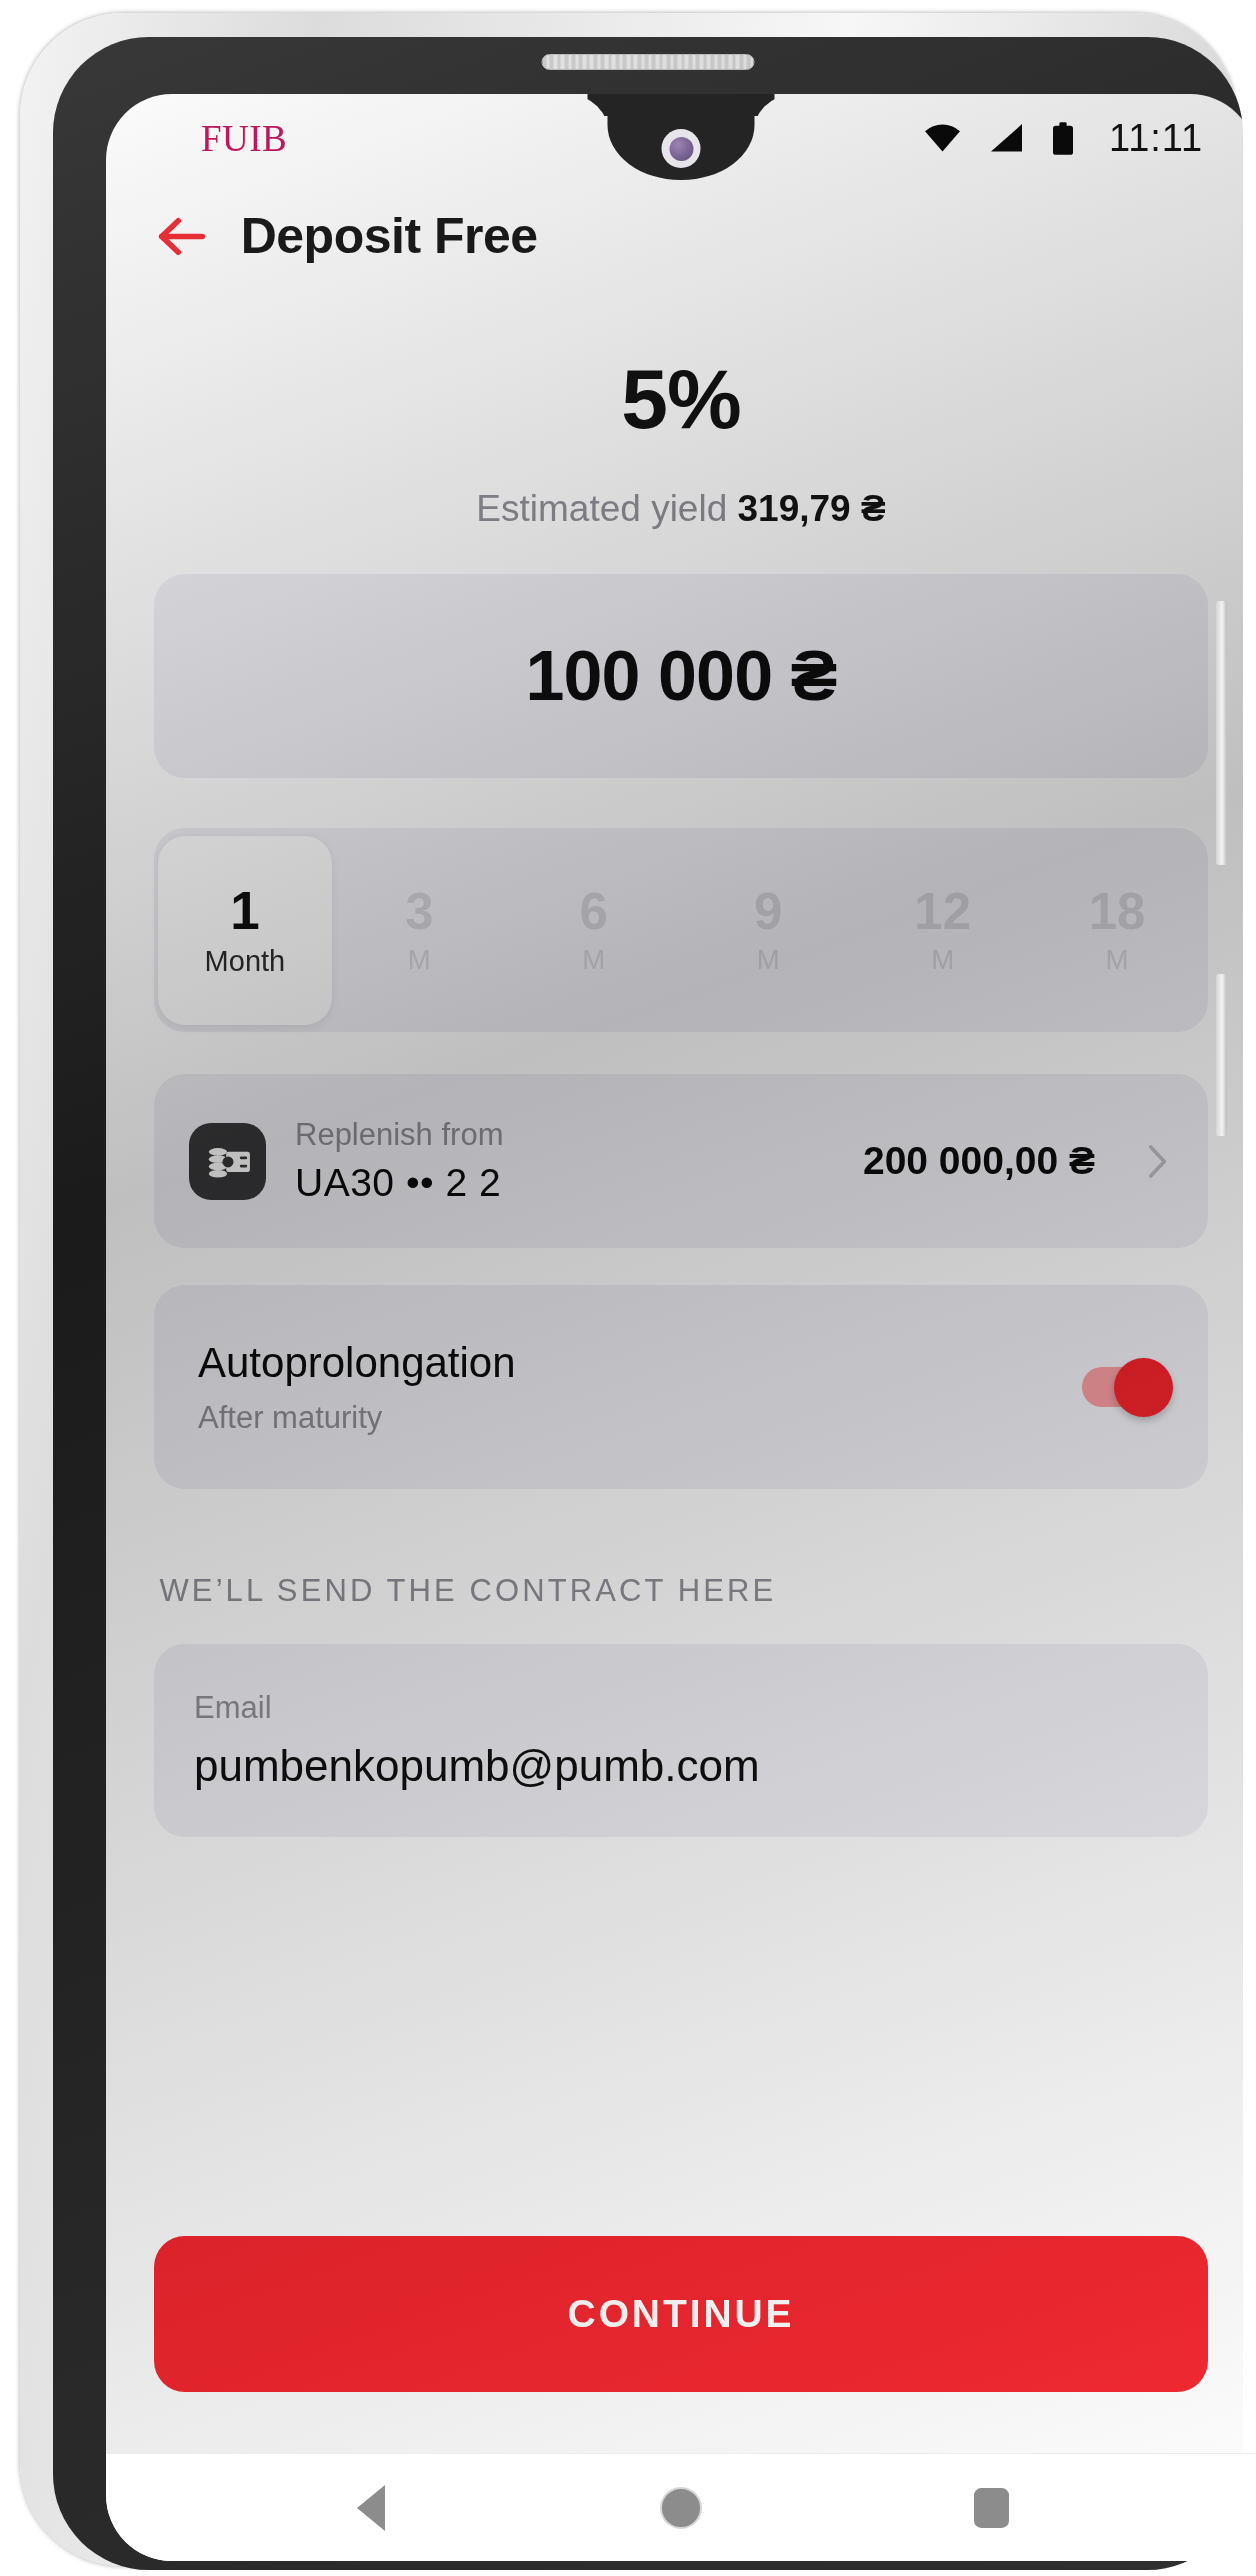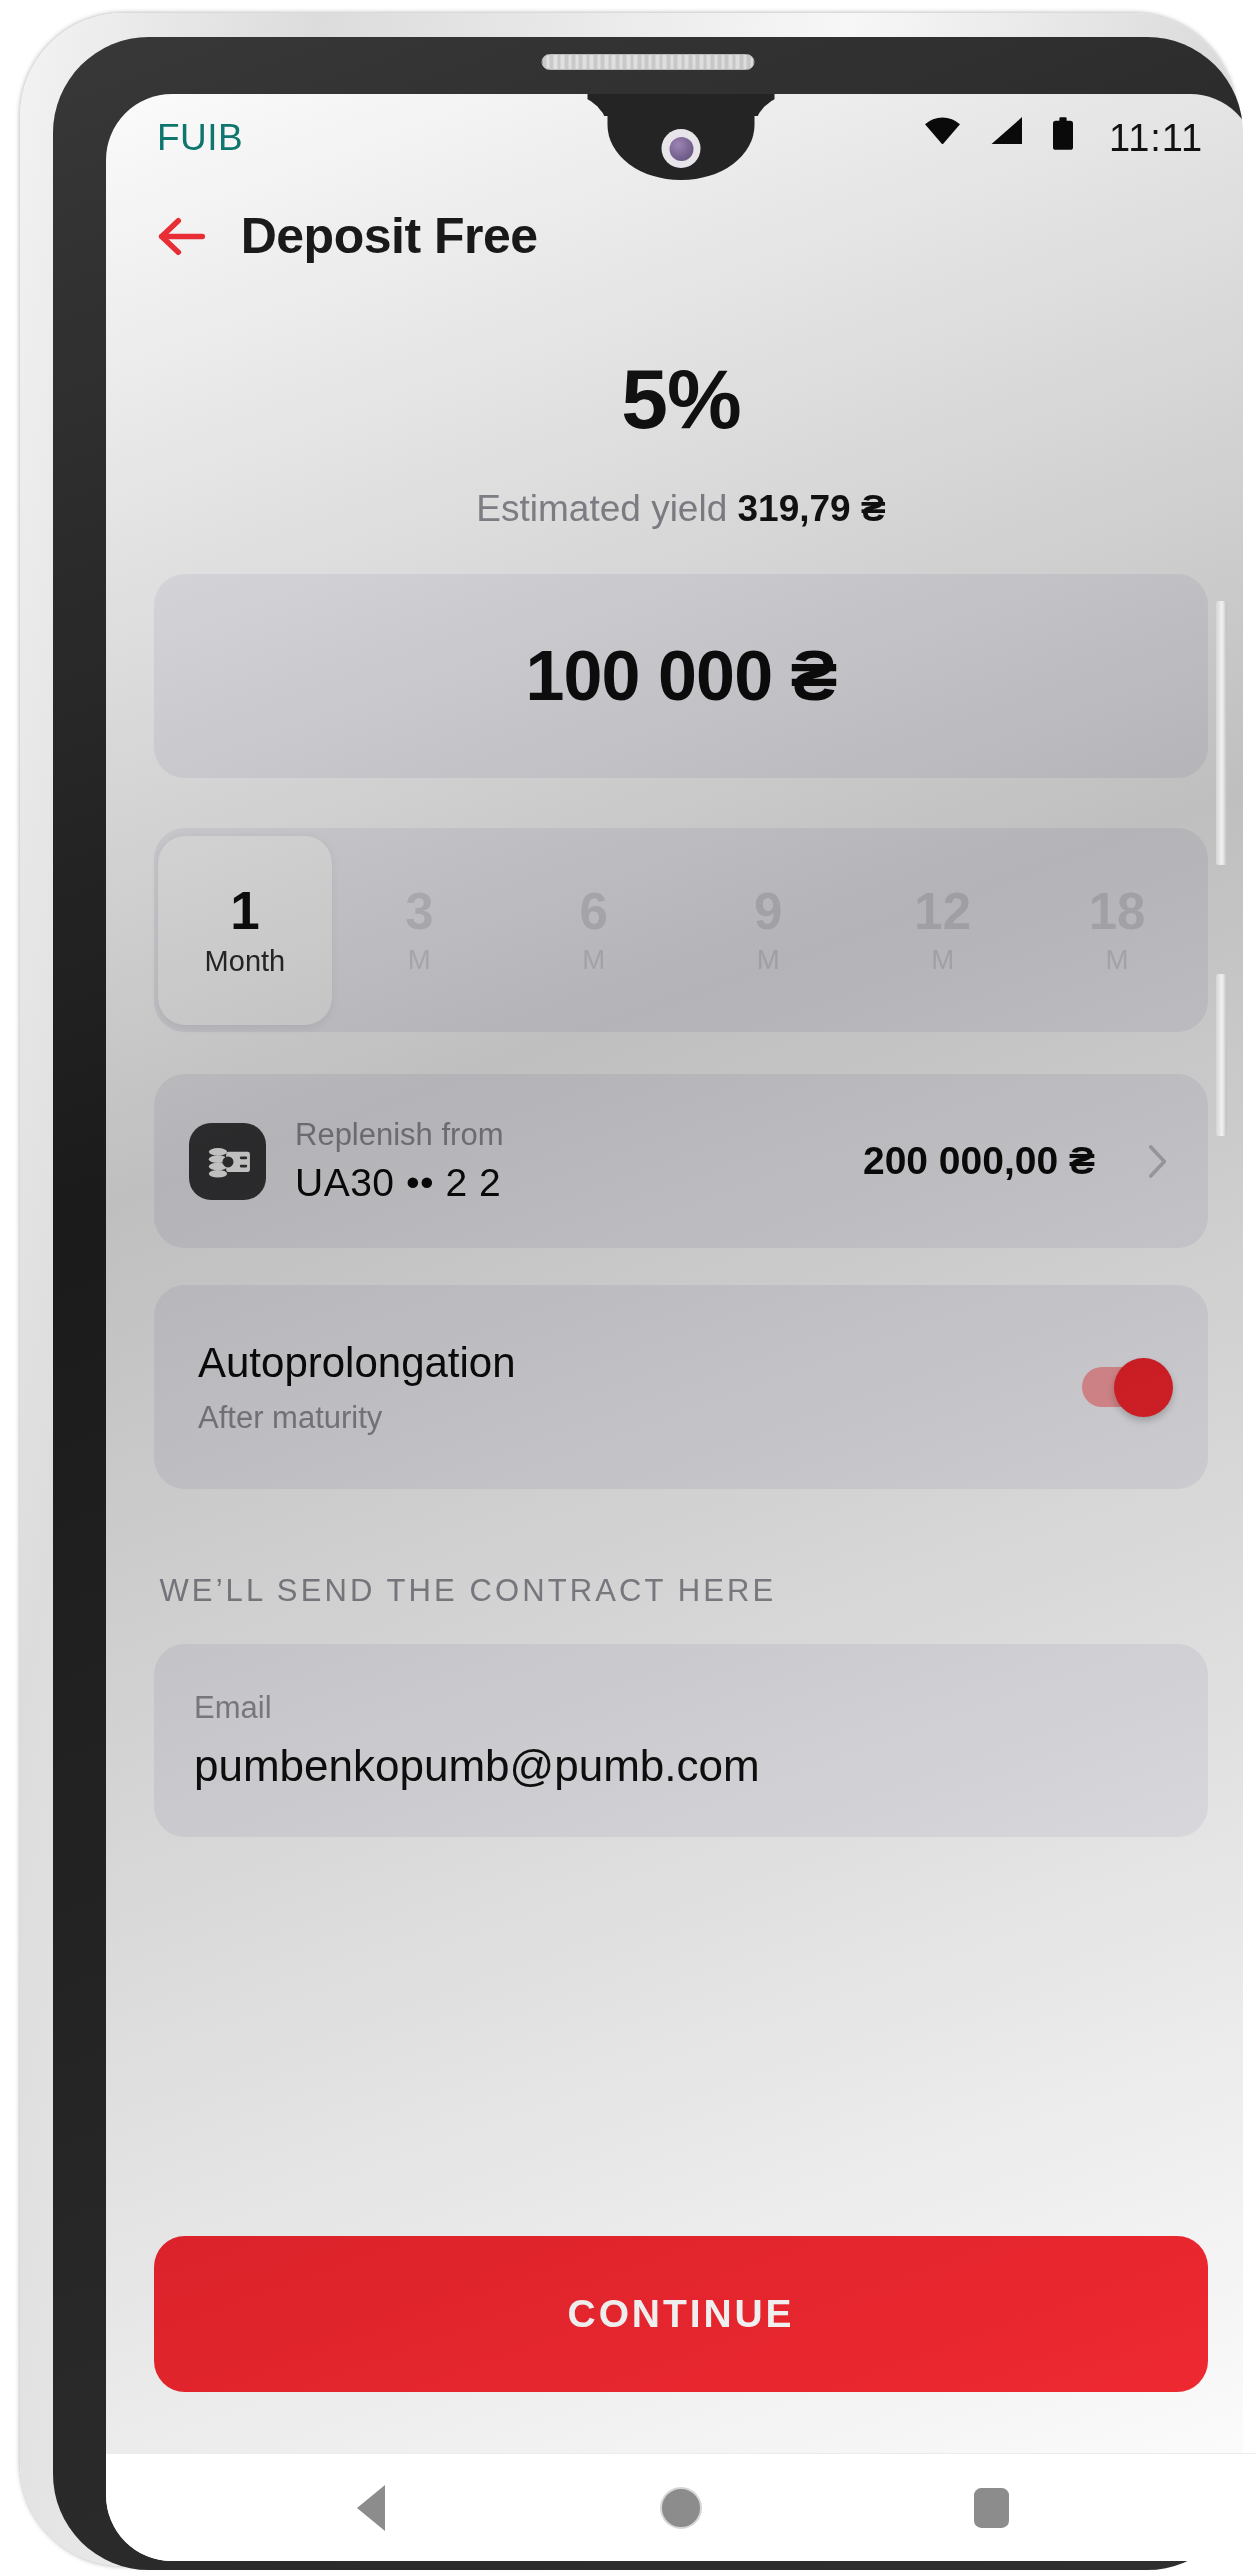--- a/index.html
+++ b/index.html
@@ -90,24 +90,25 @@
   }
 
   
   .statusbar{
     position:absolute; top:0; left:0; width:100%; height:88px;
     display:flex; align-items:center; justify-content:space-between;
     padding:0 53px 0 51px;
     z-index:20;
   }
   .carrier{
-    font-size:37px; font-weight:400; color:#0f766e; letter-spacing:0.5px;
-    font-family:Liberation Sans, sans-serif;
-  }
-  .status-right{ display:flex; align-items:flex-start; gap:31px; }
+    font-size:37px; font-weight:400; color:#be185d; letter-spacing:0.5px;
+    font-family:Liberation Serif, serif;
+    margin-left:44px;
+  }
+  .status-right{ display:flex; align-items:center; gap:31px; }
   .ico-wifi{ width:35px;height:27.6px; display:block; }
   .ico-signal{ width:31px;height:27.6px; display:block; }
   .ico-batt{ width:20px;height:33px; display:block; }
   .clock{ font-size:38px; color:#111; letter-spacing:0.9px; margin-left:5.5px; }
 
   
   .app{
     position:absolute; left:0; right:0; top:88px; bottom:108px;
     background:#fff;
     padding:0 48px;

